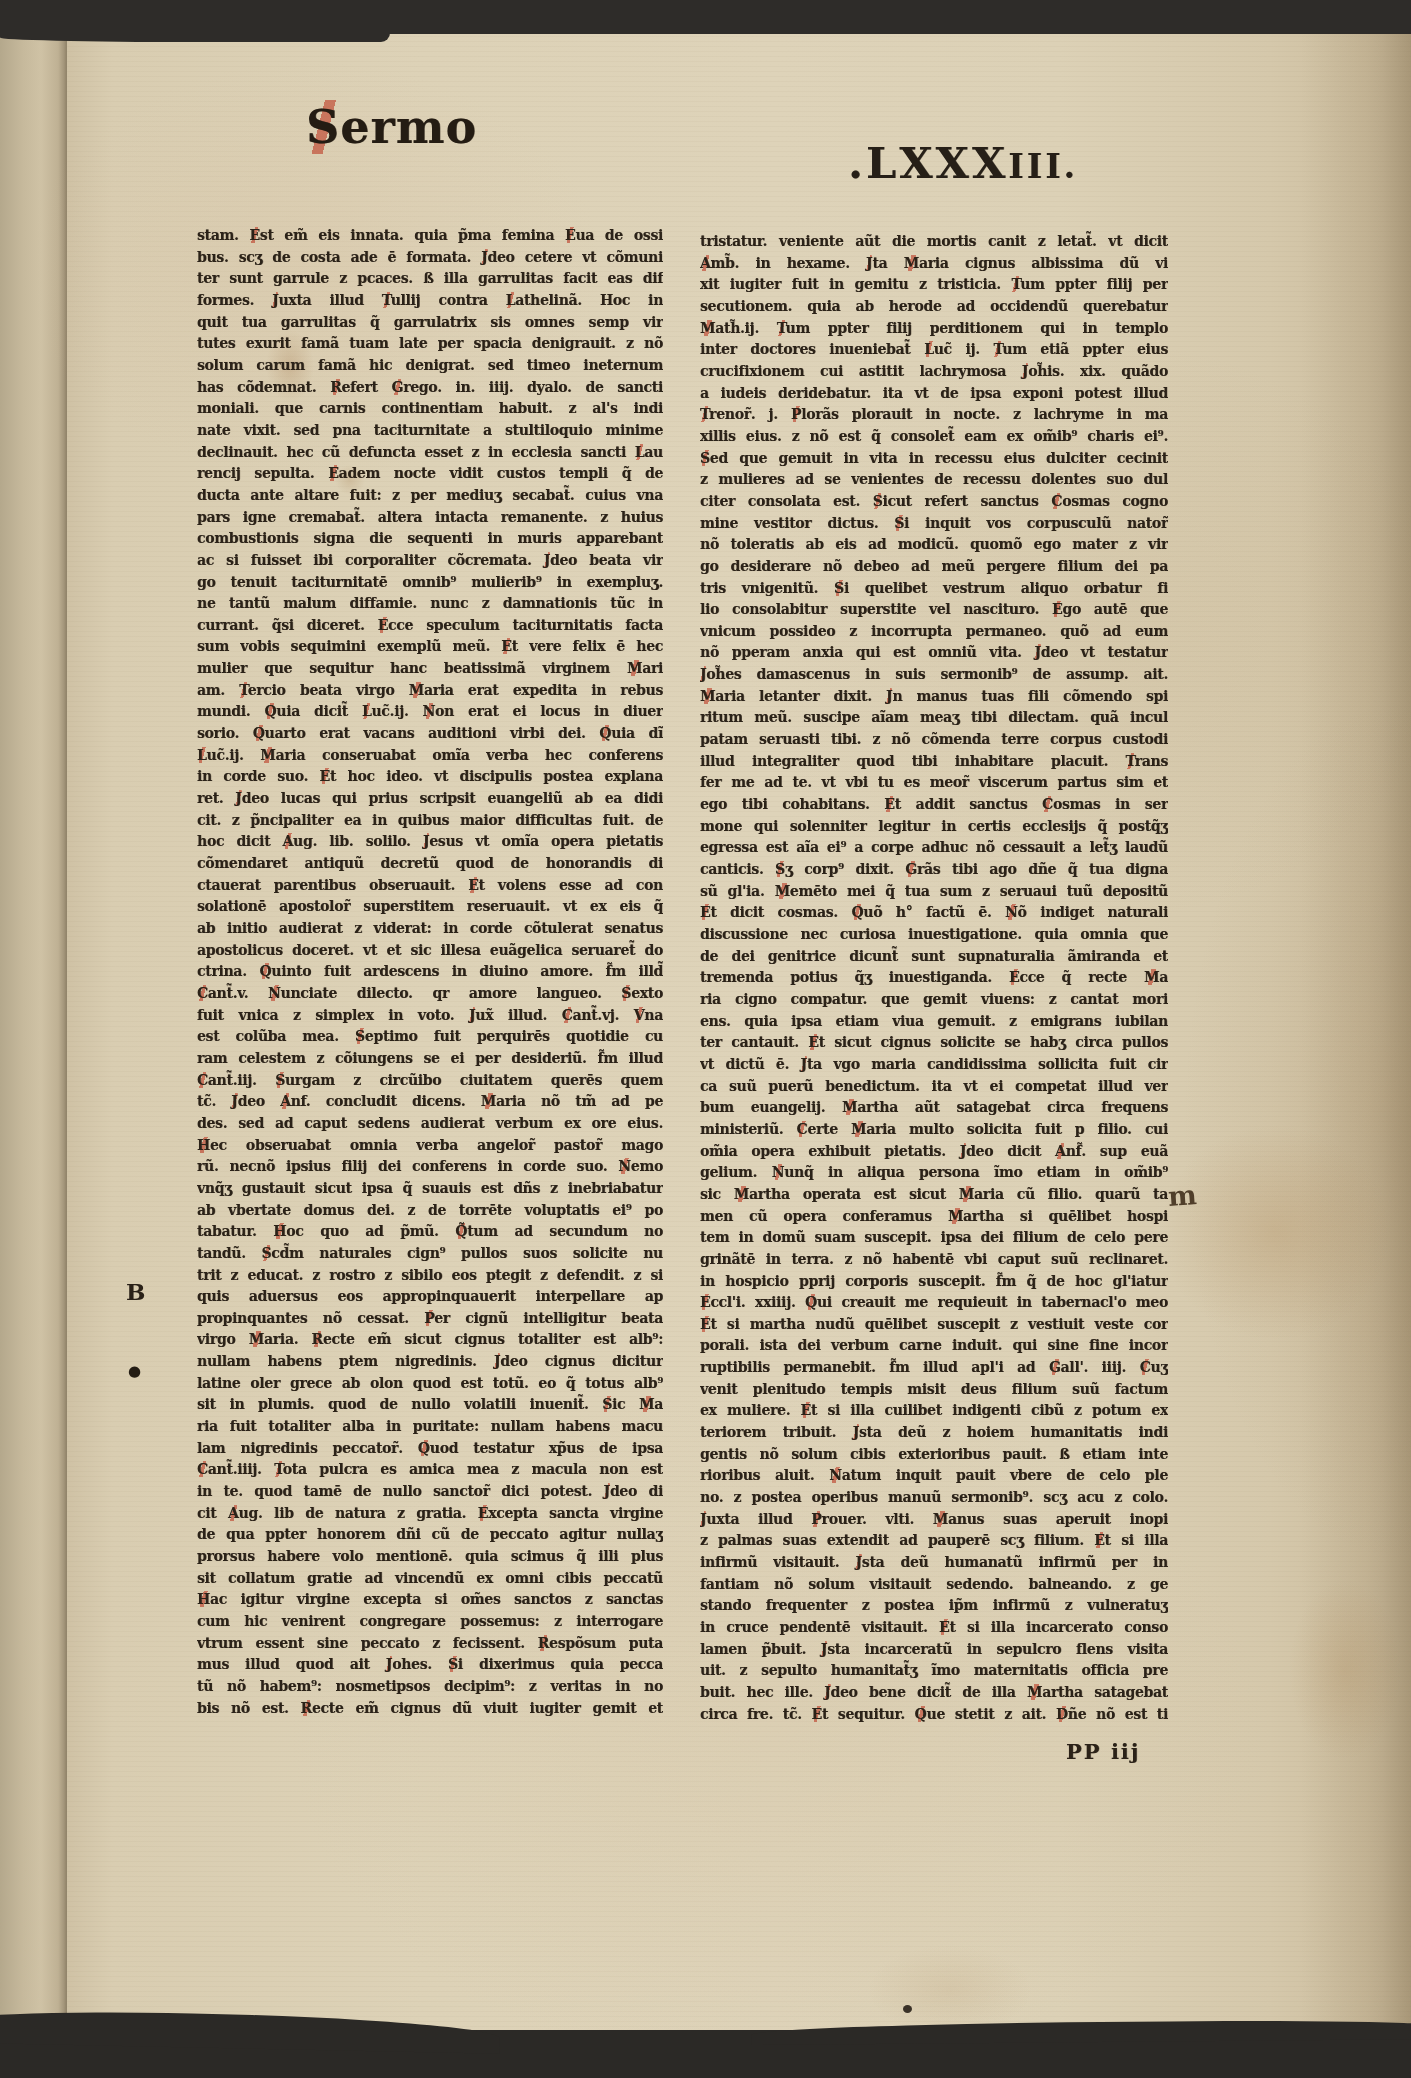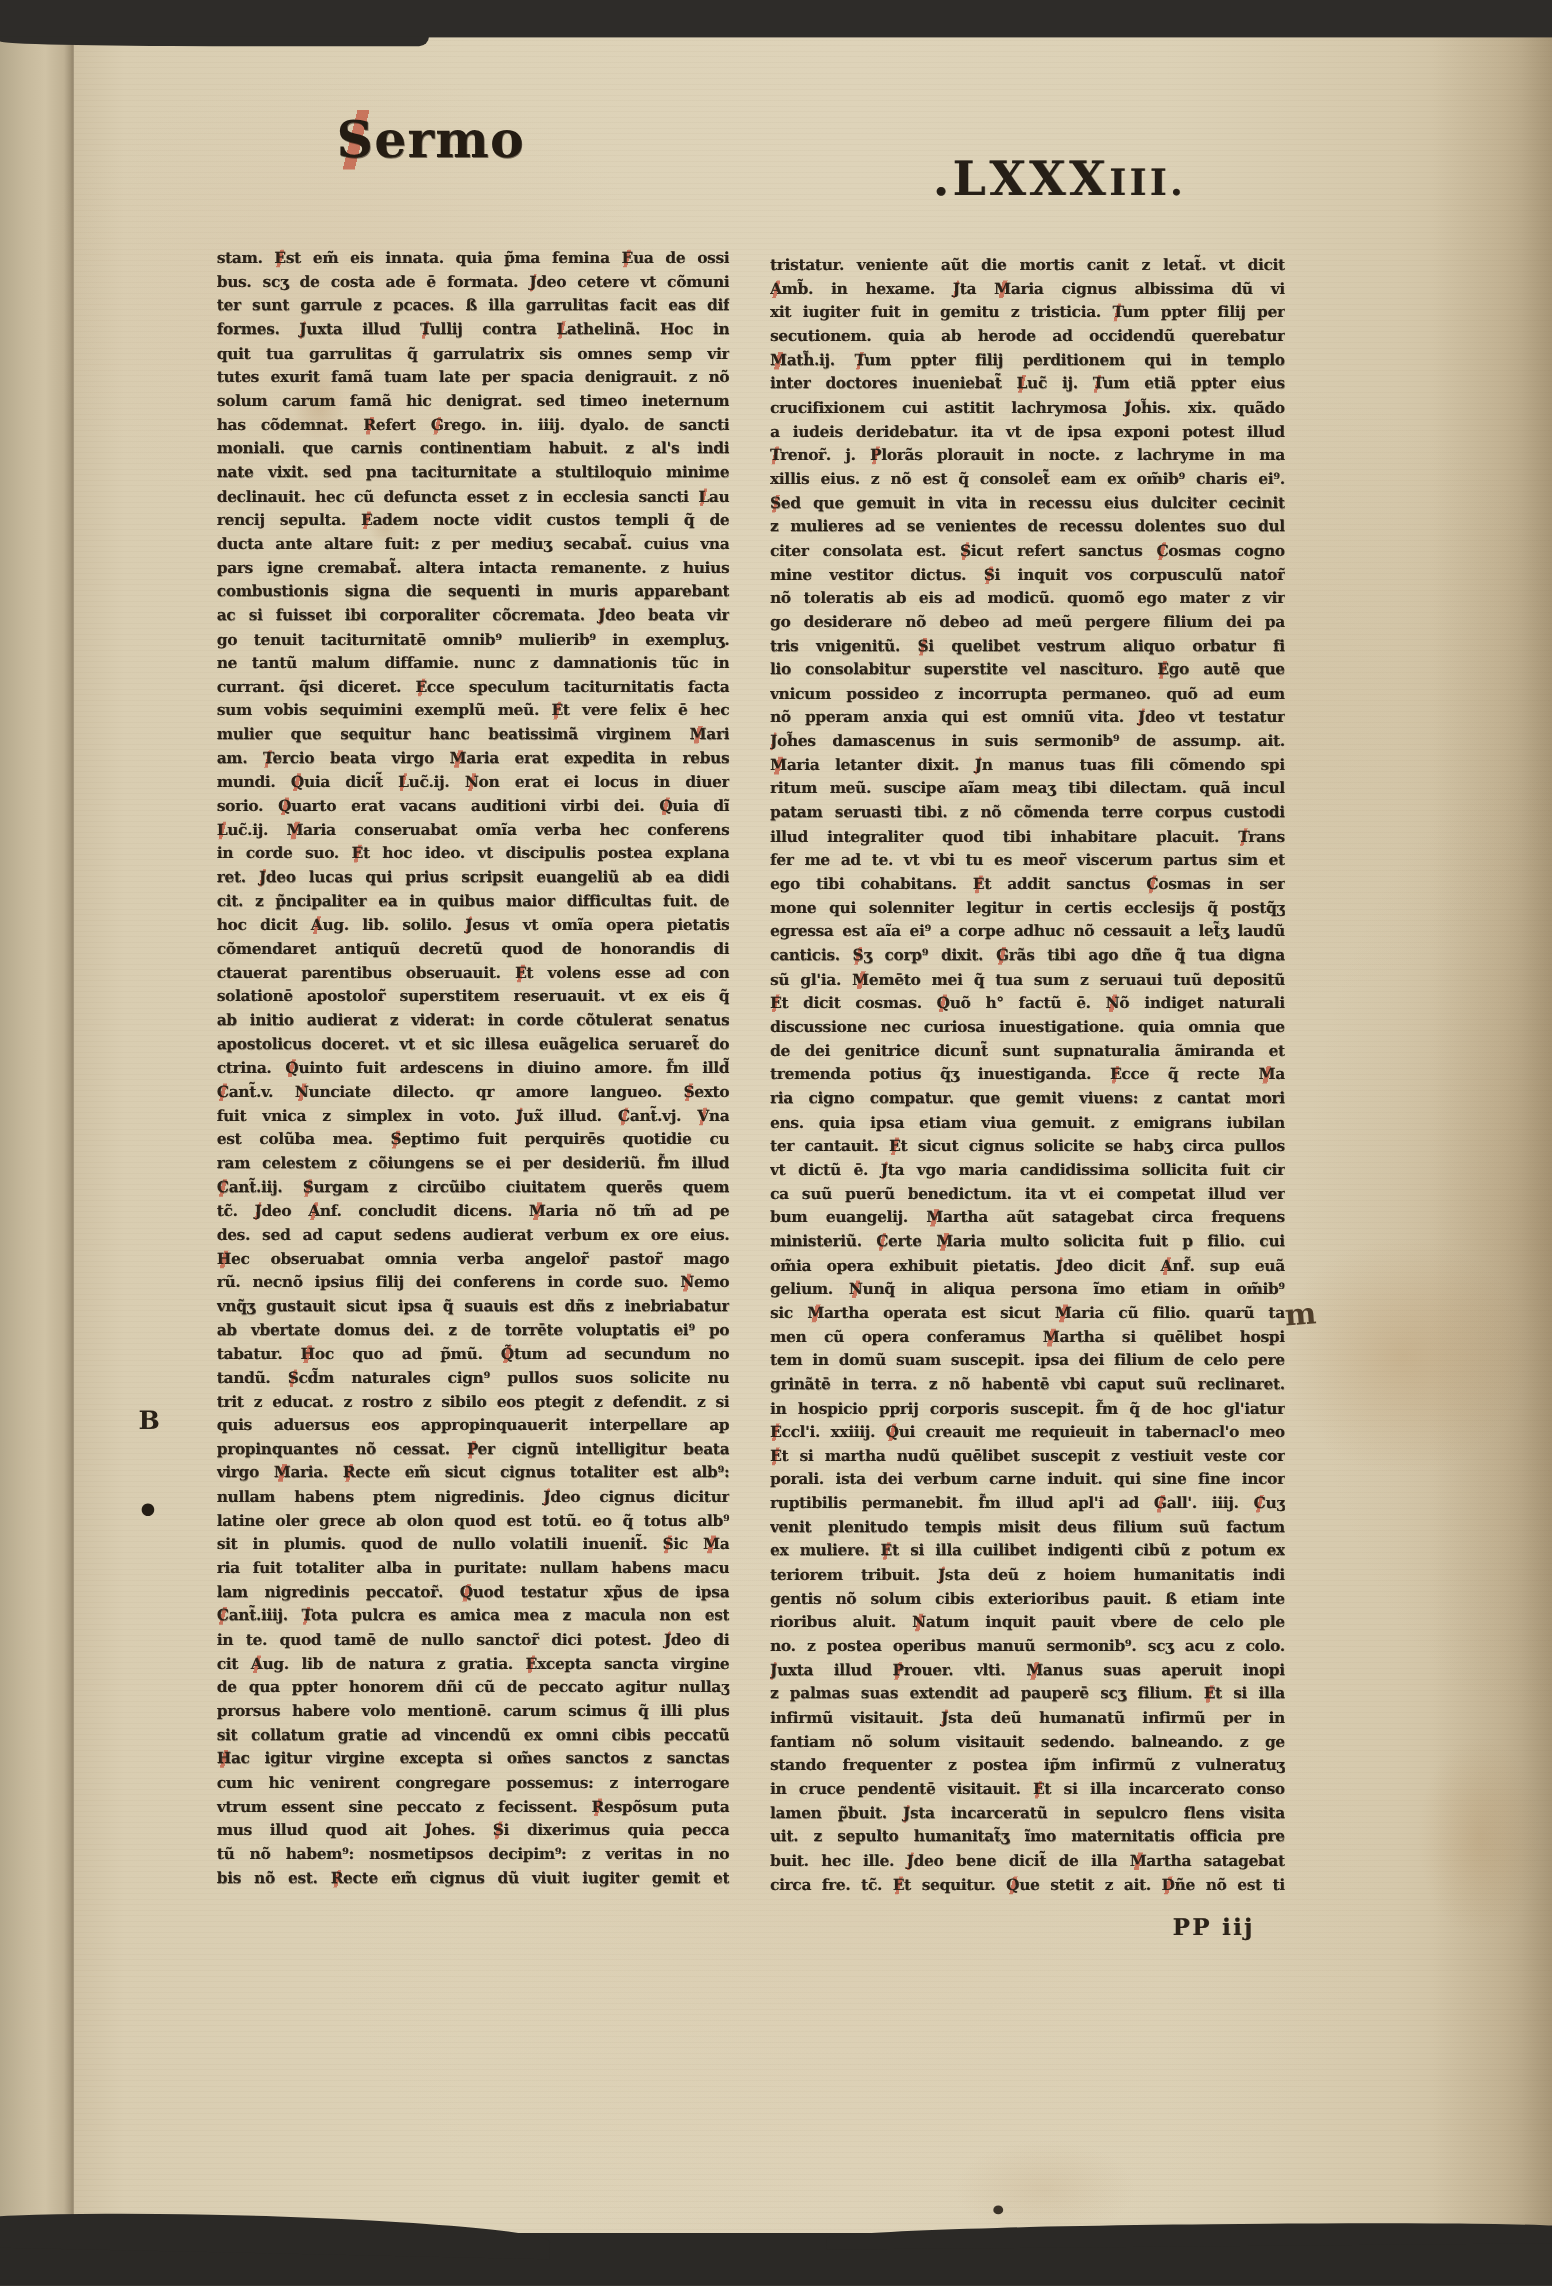--- a/index.html
+++ b/index.html
@@ -152,21 +152,21 @@
     <div class="line">virgo <span class="rub">M</span>aria. <span class="rub">R</span>ecte em̃ sicut cignus totaliter est alb⁹:</div>
     <div class="line">nullam habens ptem nigredinis. <span class="rub">J</span>deo cignus dicitur</div>
     <div class="line">latine oler grece ab olon quod est totũ. eo q̃ totus alb⁹</div>
     <div class="line">sit in plumis. quod de nullo volatili inuenit̃. <span class="rub">S</span>ic <span class="rub">M</span>a</div>
     <div class="line">ria fuit totaliter alba in puritate: nullam habens macu</div>
     <div class="line">lam nigredinis peccator̃. <span class="rub">Q</span>uod testatur xp̃us de ipsa</div>
     <div class="line"><span class="rub">C</span>ant̃.iiij. <span class="rub">T</span>ota pulcra es amica mea z macula non est</div>
     <div class="line">in te. quod tamē de nullo sanctor̃ dici potest. <span class="rub">J</span>deo di</div>
     <div class="line">cit <span class="rub">A</span>ug. lib de natura z gratia. <span class="rub">E</span>xcepta sancta virgine</div>
     <div class="line">de qua ppter honorem dñi cũ de peccato agitur nullaʒ</div>
-    <div class="line">prorsus habere volo mentionē. carum scimus q̃ illi plus</div>
+    <div class="line">prorsus habere volo mentionē. quia scimus q̃ illi plus</div>
     <div class="line">sit collatum gratie ad vincendũ ex omni cibis peccatũ</div>
     <div class="line"><span class="rub">H</span>ac igitur virgine excepta si om̃es sanctos z sanctas</div>
     <div class="line">cum hic venirent congregare possemus: z interrogare</div>
     <div class="line">vtrum essent sine peccato z fecissent. <span class="rub">R</span>espõsum puta</div>
     <div class="line">mus illud quod ait <span class="rub">J</span>ohes. <span class="rub">S</span>i dixerimus quia pecca</div>
     <div class="line">tũ nõ habem⁹: nosmetipsos decipim⁹: z veritas in no</div>
     <div class="line">bis nõ est. <span class="rub">R</span>ecte em̃ cignus dũ viuit iugiter gemit et</div>
   </div>
 <div class="col right" id="col-right">
     <div class="line">tristatur. veniente aũt die mortis canit z letat̃. vt dicit</div>

